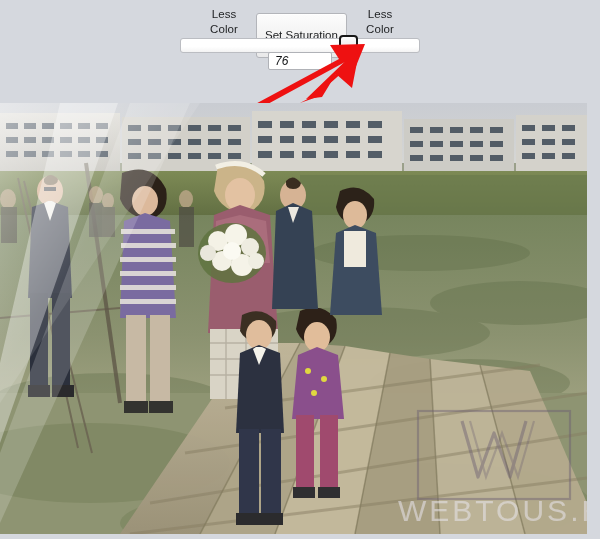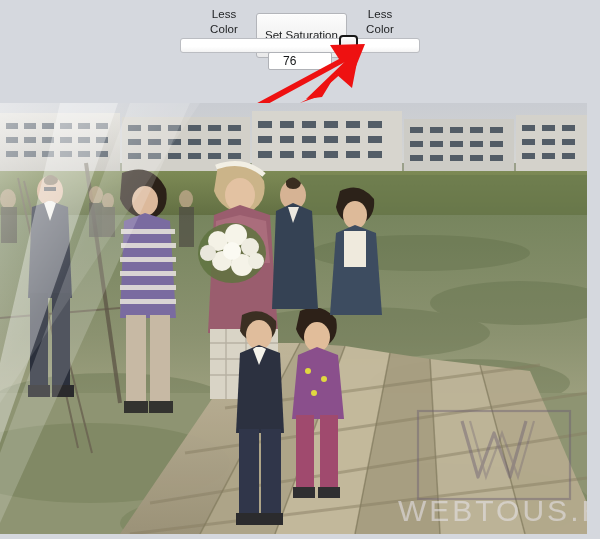--- a/index.html
+++ b/index.html
@@ -106,21 +106,22 @@
     top: 52px;
     width: 64px;
     height: 18px;
     background: #ffffff;
     border: 1px solid #b0b2b7;
     border-radius: 2px;
     box-sizing: border-box;
     font-size: 12px;
     color: #141618;
     line-height: 16px;
-    padding-left: 14px;
+    padding-left: 6px;
+    font-style: italic;
   }
 
   
   .annotation-arrow {
     position: absolute;
     left: 0; top: 0;
     width: 600px;
     height: 180px;
     pointer-events: none;
   }

